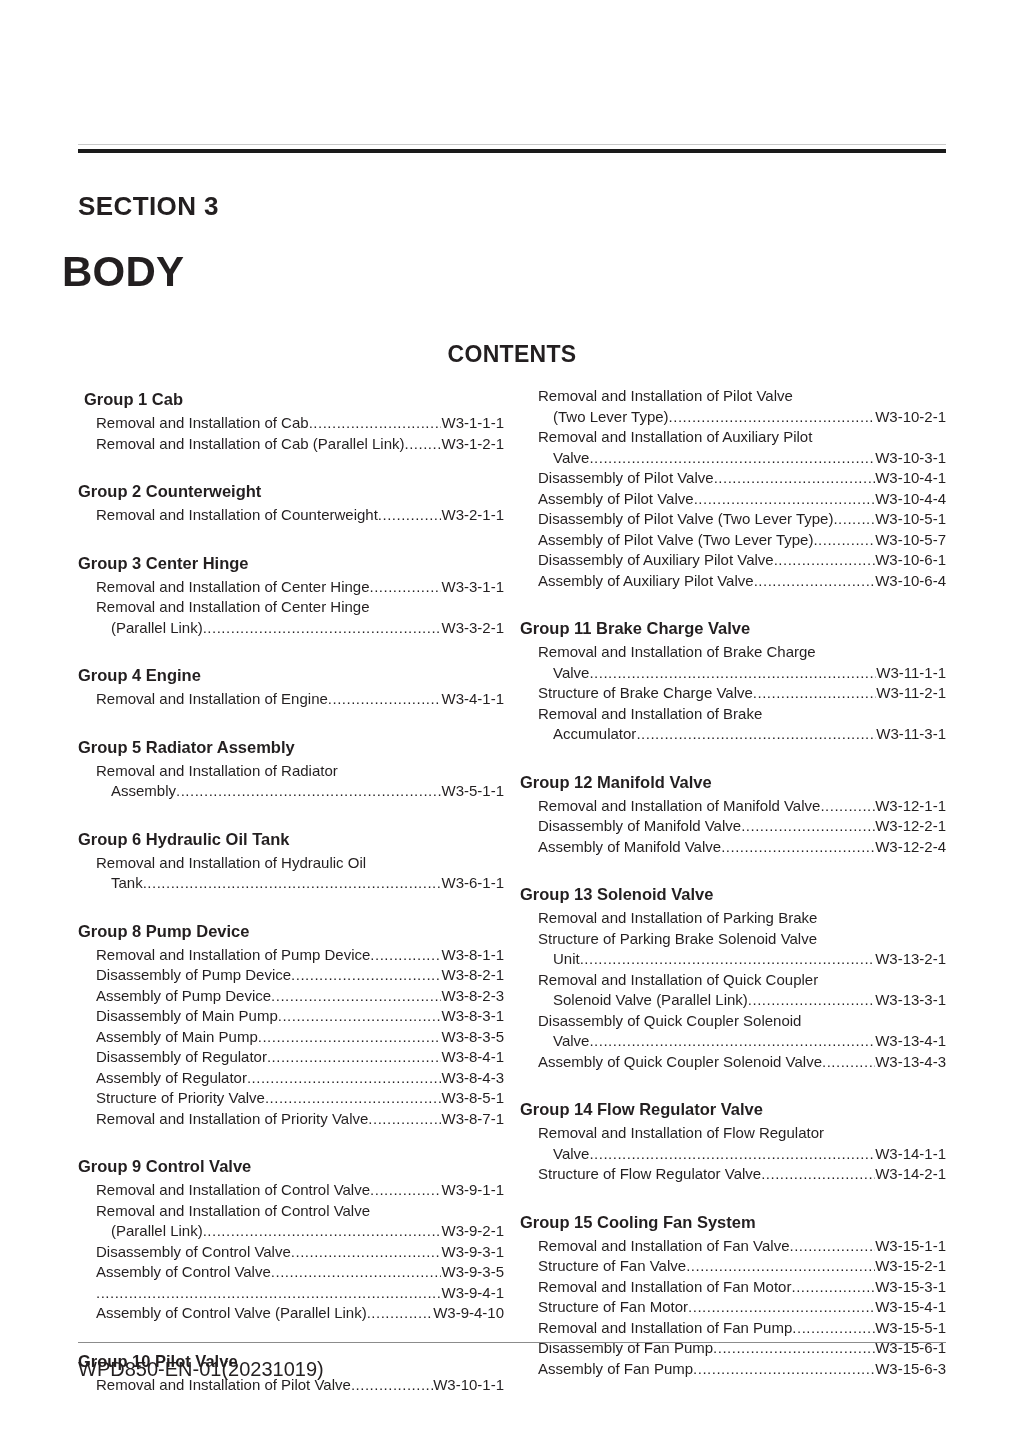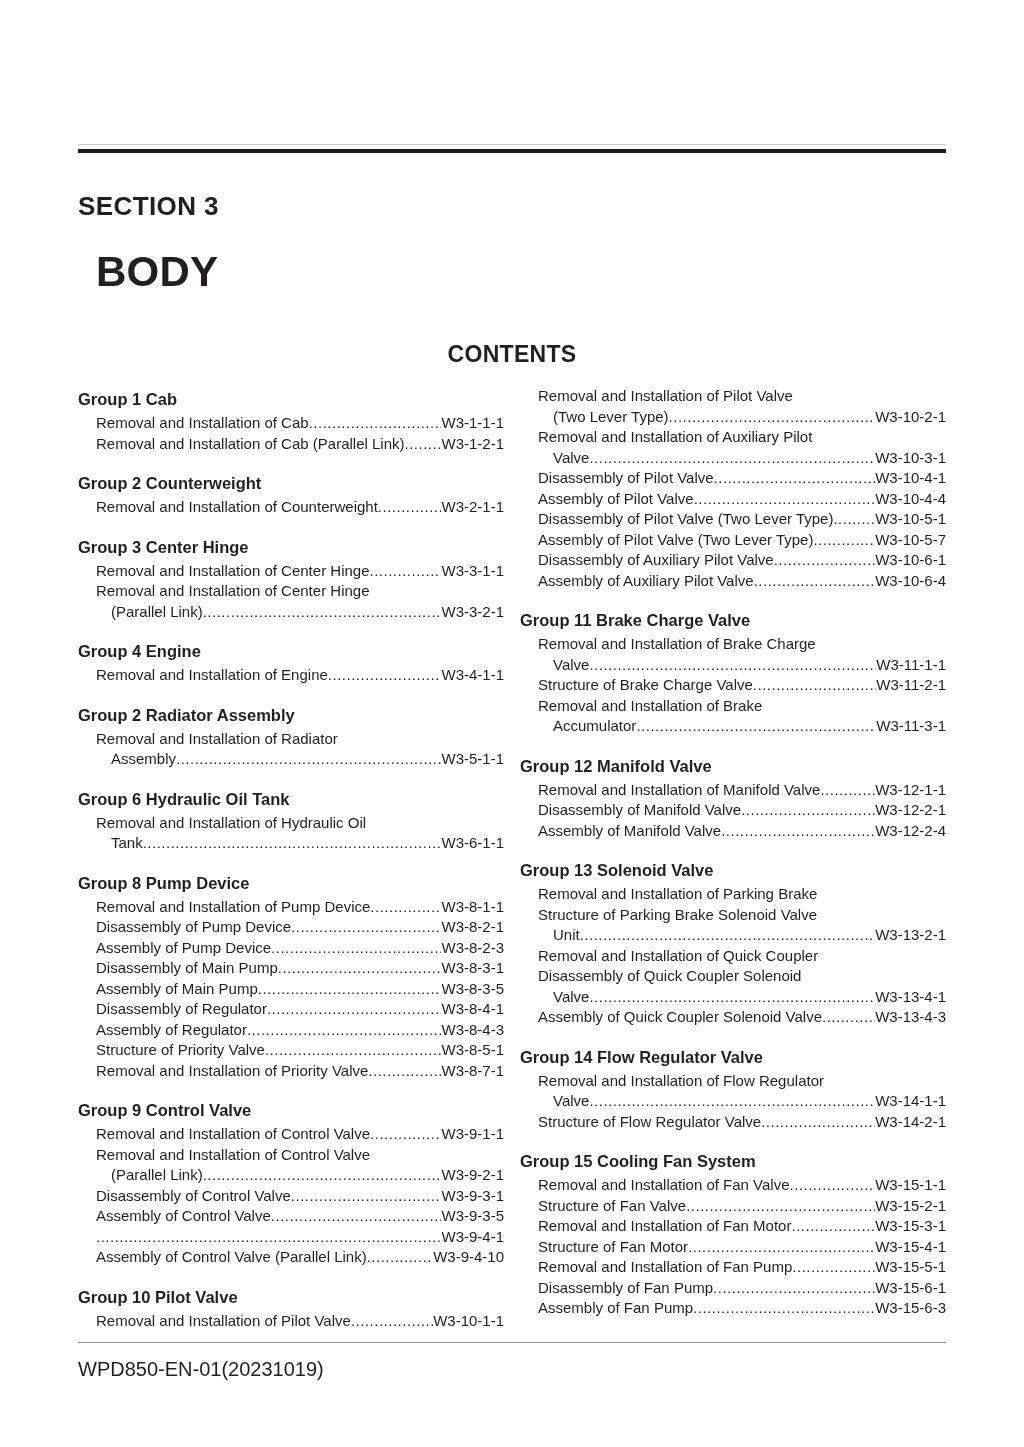--- a/index.html
+++ b/index.html
@@ -49,21 +49,21 @@
     position: absolute;
     left: 78px;
     top: 191px;
     font-size: 26px;
     font-weight: bold;
     letter-spacing: 0.4px;
     color: #231f20;
   }
   .doc-title {
     position: absolute;
-    left: 96px;
+    left: 62px;
     top: 248px;
     font-size: 42px;
     font-weight: bold;
     letter-spacing: 0.2px;
     color: #231f20;
   }
   .contents-heading {
     position: absolute;
     left: 0;
     top: 341px;
@@ -94,25 +94,25 @@
   .col-right { left: 442px; }
 
   .group {
     margin-bottom: 0px;
   }
   .group-title {
     font-size: 16.5px;
     font-weight: bold;
     color: #231f20;
     line-height: 26px;
-    margin-top: 16px;
+    margin-top: 24px;
     margin-bottom: 1px;
     white-space: nowrap;
   }
-  .group:first-child > .group-title { margin-top: 0; }
+  .group:first-child > .group-title { margin-top: 0; margin-left: 6px; }
 
   .entry {
     display: flex;
     align-items: baseline;
     font-size: 15px;
     line-height: 20.5px;
     color: #231f20;
     padding-left: 18px;
     white-space: nowrap;
   }
@@ -215,21 +215,21 @@
         </div>
         <div class="group">
           <div class="group-title">Group 4 Engine</div>
           <div class="entry">
             <span class="etitle">Removal and Installation of Engine</span>
             <span class="leader"></span>
             <span class="pnum">W3-4-1-1</span>
           </div>
         </div>
         <div class="group">
-          <div class="group-title">Group 2 Radiator Assembly</div>
+          <div class="group-title">Group 5 Radiator Assembly</div>
           <div class="entry nolead">
             <span class="etitle">Removal and Installation of Radiator</span>
           </div>
           <div class="entry cont">
             <span class="etitle">Assembly</span>
             <span class="leader"></span>
             <span class="pnum">W3-5-1-1</span>
           </div>
         </div>
         <div class="group">
@@ -435,20 +435,25 @@
             <span class="etitle">Structure of Parking Brake Solenoid Valve</span>
           </div>
           <div class="entry cont">
             <span class="etitle">Unit</span>
             <span class="leader"></span>
             <span class="pnum">W3-13-2-1</span>
           </div>
           <div class="entry nolead">
             <span class="etitle">Removal and Installation of Quick Coupler</span>
           </div>
+          <div class="entry cont">
+            <span class="etitle">Solenoid Valve (Parallel Link)</span>
+            <span class="leader"></span>
+            <span class="pnum">W3-13-3-1</span>
+          </div>
           <div class="entry nolead">
             <span class="etitle">Disassembly of Quick Coupler Solenoid</span>
           </div>
           <div class="entry cont">
             <span class="etitle">Valve</span>
             <span class="leader"></span>
             <span class="pnum">W3-13-4-1</span>
           </div>
           <div class="entry">
             <span class="etitle">Assembly of Quick Coupler Solenoid Valve</span>

